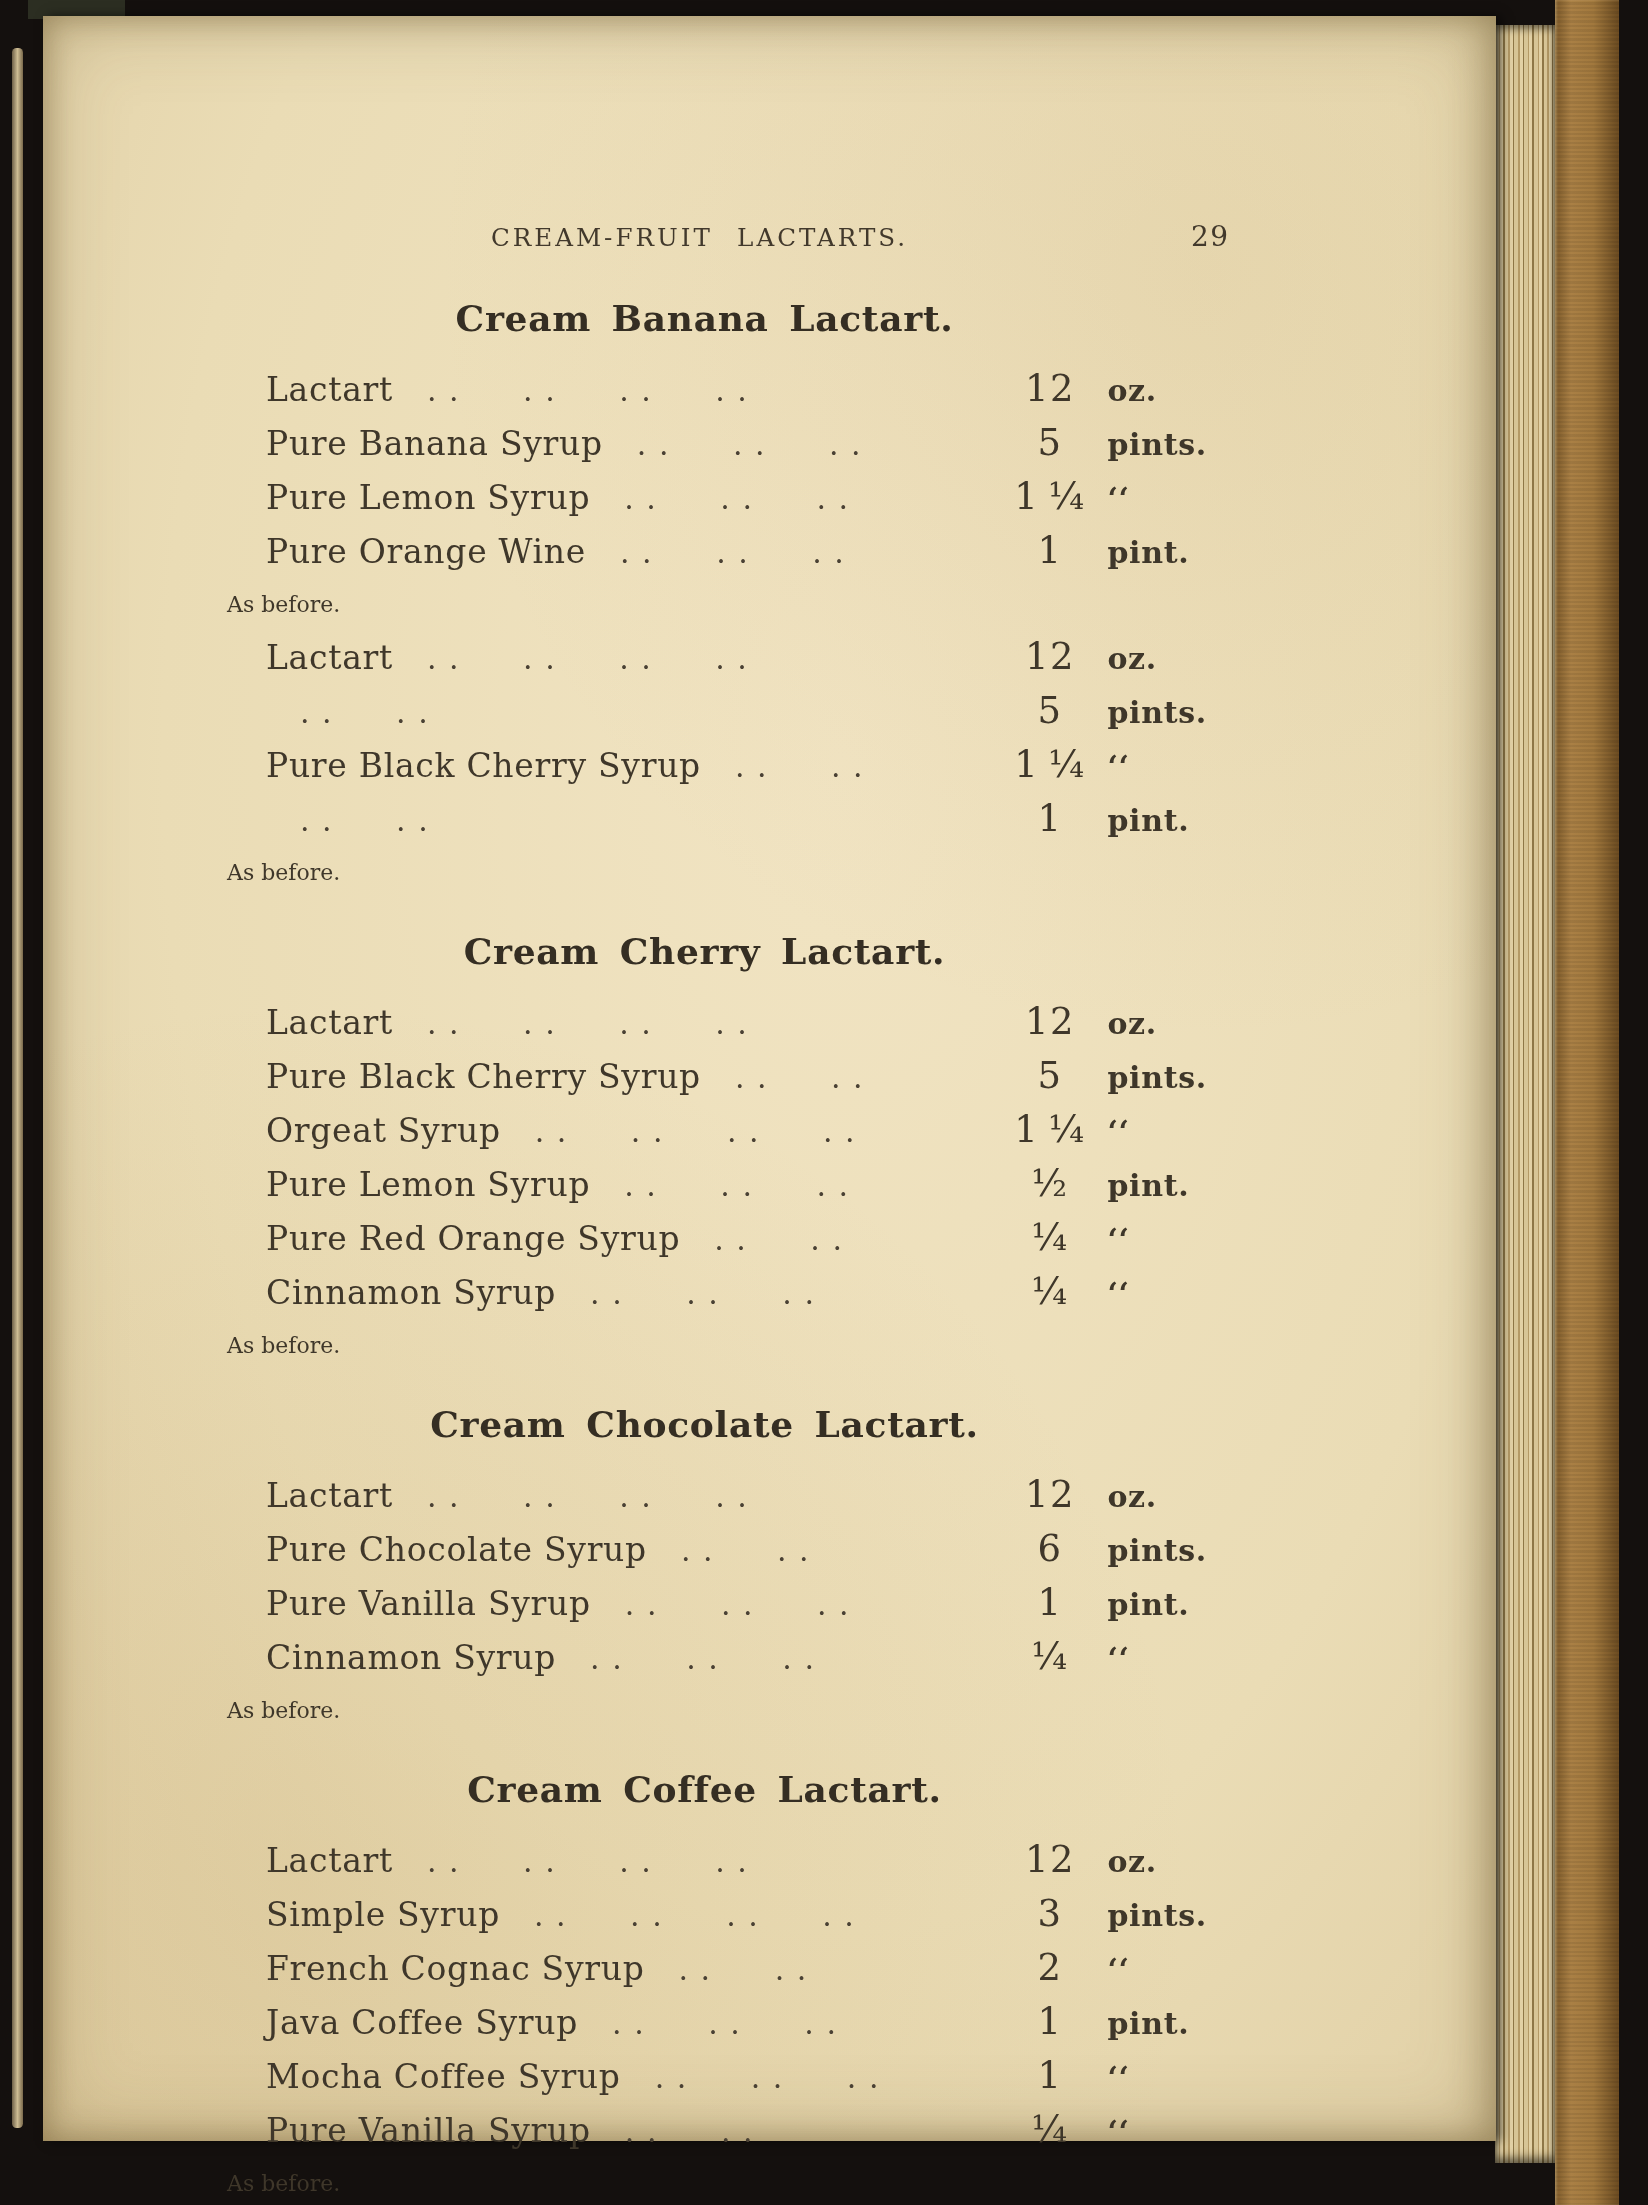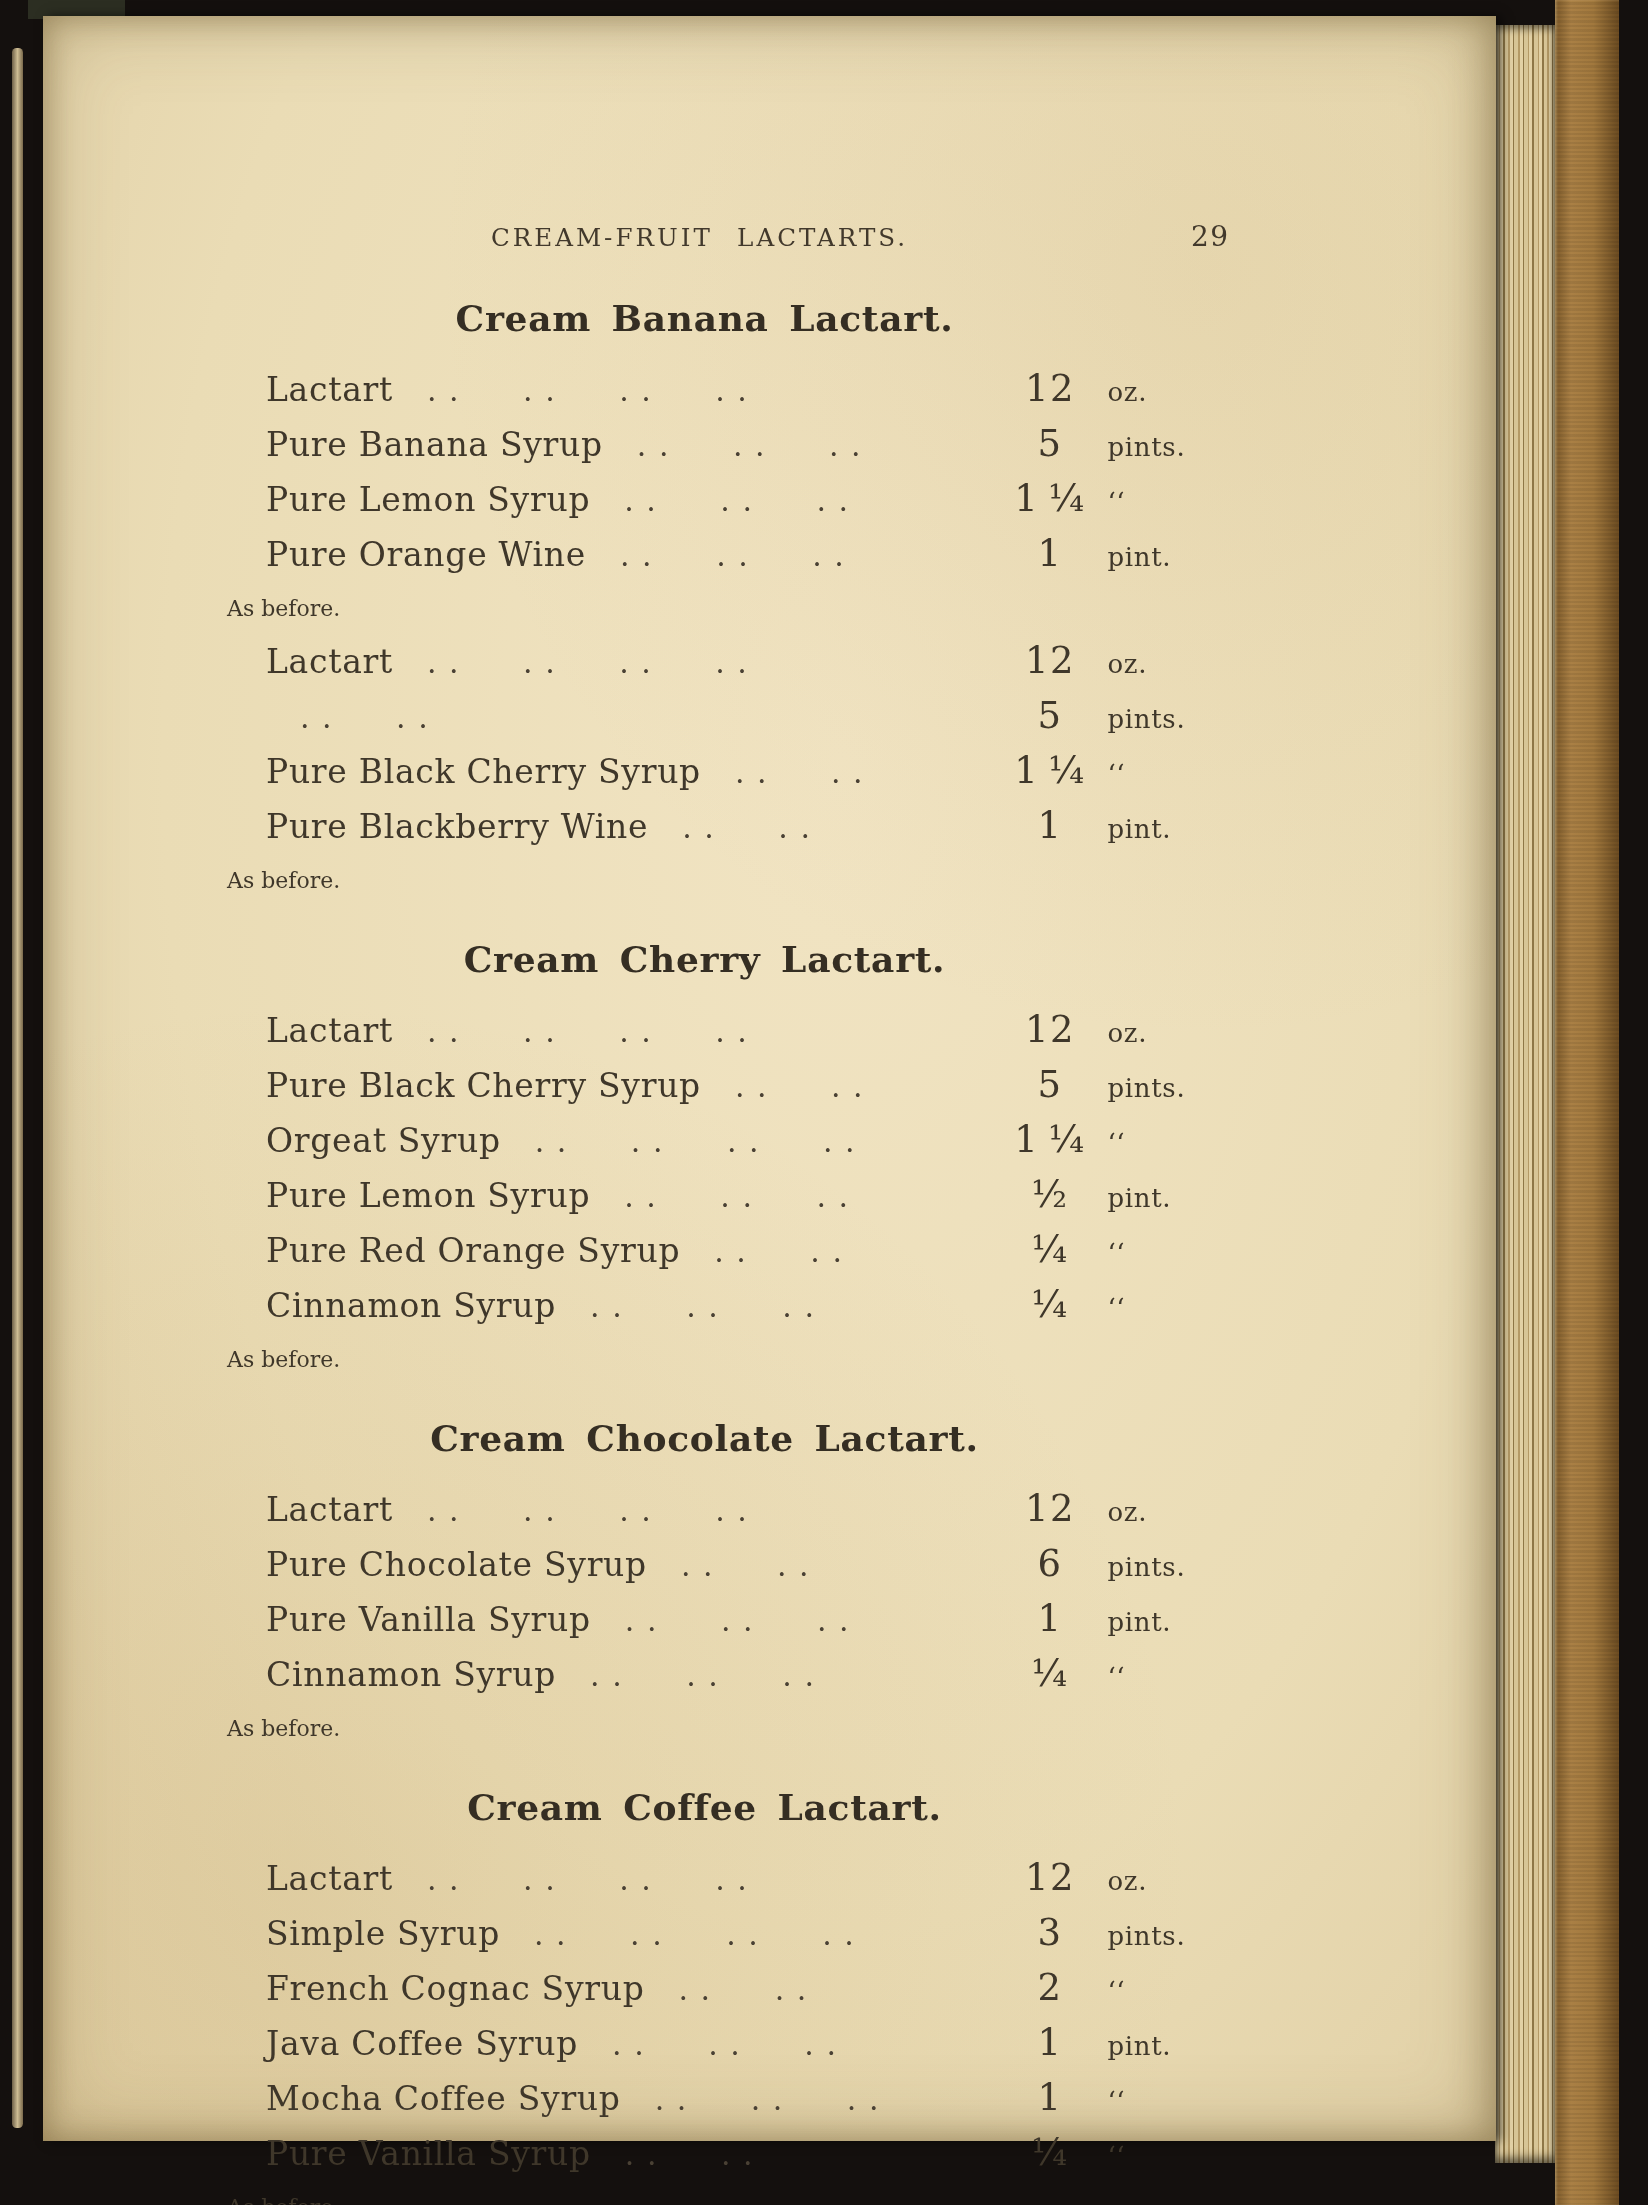--- a/index.html
+++ b/index.html
@@ -80,21 +80,21 @@
   }
   .nm { flex:none; }
   .ld {
     flex:none; margin-left:34px; letter-spacing:1.5px;
     color:#4a4134; font-size:30px;
   }
   .qt {
     margin-left:auto; min-width:82px; text-align:center;
     font-size:37px; letter-spacing:1.5px;margin-top:12px;
   }
-  .un { width:101px; padding-left:16.4px; font-size:26px; }
+  .un { width:101px; padding-left:16.4px; font-size:30px;font-weight:bold; }
   .note { margin-top:12px; font-size:22px; line-height:40px; }
 </style>
 </head>
 <body>
 
 <div class="page-sliver"></div>
 <div class="cover-corner-tl"></div>
 <div class="cover-edge"></div>
 <div class="page-edge-stack"></div>
 
@@ -150,21 +150,20 @@
           <span class="qt">5</span>
           <span class="un">pints.</span>
         </div>
         <div class="row">
           <span class="nm">Pure Black Cherry Syrup</span>
           <span class="ld">. .  . .</span>
           <span class="qt">1 ¼</span>
           <span class="un">‘‘</span>
         </div>
         <div class="row">
-          <span class="nm">Pure Blackberry Wine</span>
           <span class="ld">. .  . .</span>
           <span class="qt">1</span>
           <span class="un">pint.</span>
         </div>
       </div>
       <p class="note">As before.</p>
     </section>
 
     <section class="recipe">
       <h2 class="recipe-title">Cream Cherry Lactart.</h2>

